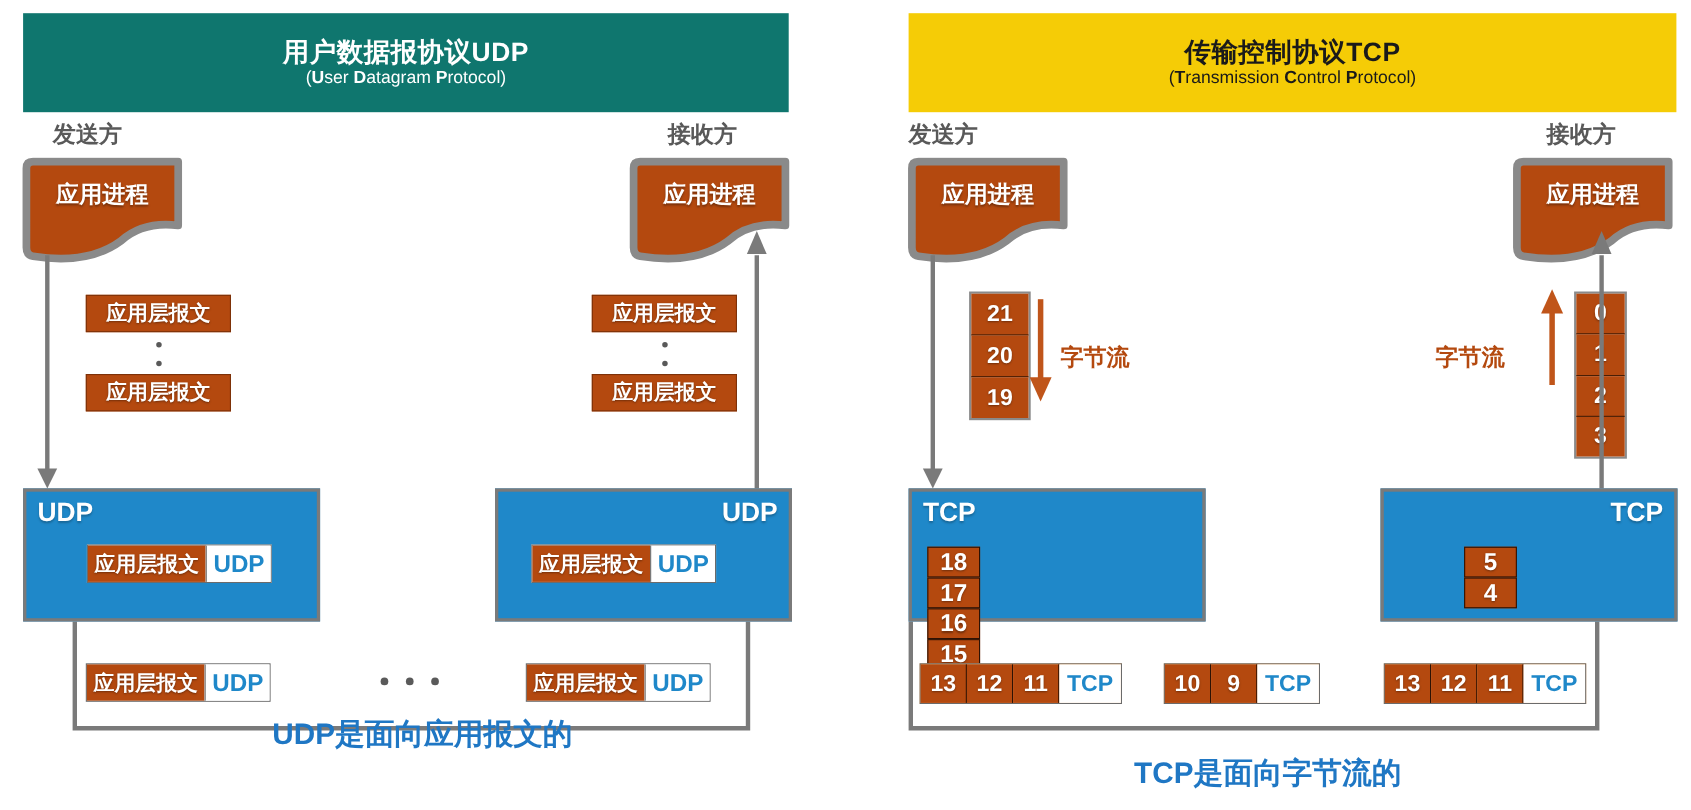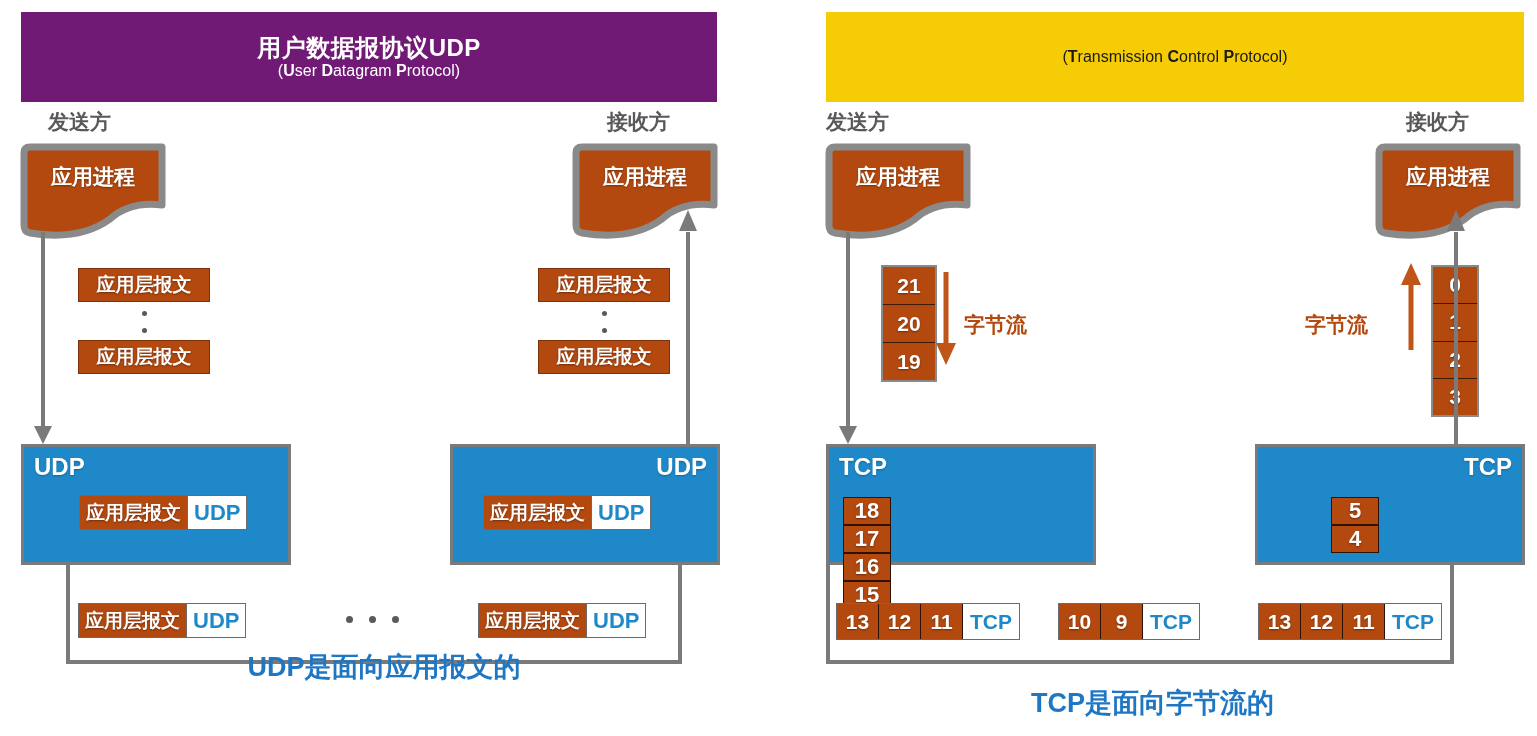--- a/index.html
+++ b/index.html
@@ -14,21 +14,21 @@
 
   
   .banner {
     position:absolute; text-align:center;
     display:flex; flex-direction:column; justify-content:center;
     line-height:1.16;
   }
   .banner .l1 { font-weight:bold; font-size:24px; letter-spacing:.5px; }
   .banner .l2 { font-size:16px; letter-spacing:0px; }
   .banner .l2 b { font-weight:bold; }
-  #udp-banner { left:21px; top:12px; width:696px; height:90px; background:#701a75; color:#ffffff; }
+  #udp-banner { left:21px; top:12px; width:696px; height:90px; background:#0f766e; color:#ffffff; }
   #tcp-banner { left:826px; top:12px; width:698px; height:90px; background:#f5cc06; color:#1a1a1a; }
 
   
   .endlabel {
     position:absolute; font-size:21px; font-weight:bold; color:#595959;
     white-space:nowrap;
   }
 
   
   .appproc { position:absolute; width:150px; height:96px; }
@@ -214,20 +214,21 @@
     <div class="payload">应用层报文</div>
     <div class="hdr">UDP</div>
   </div>
 
   <div class="caption" style="left:0; top:649px; width:768px;">UDP是面向应用报文的</div>
 </div>
 
 <div class="panel" id="tcp-panel">
 
   <div class="banner" id="tcp-banner" style="left:58px;">
+    <div class="l1">传输控制协议TCP</div>
     <div class="l2">(<b>T</b>ransmission <b>C</b>ontrol <b>P</b>rotocol)</div>
   </div>
 
   <div class="endlabel" style="left:58px; top:108px;">发送方</div>
   <div class="endlabel" style="left:638px; top:108px;">接收方</div>
 
   <div class="appproc" style="left:55px; top:143px;">
     <svg width="150" height="96" viewBox="0 0 150 96">
       <path d="M6 10 Q6 4 12 4 L144 4 L144 62 Q112 58 92 76 Q62 98 12 90 Q6 89 6 82 Z" fill="#b4490f" stroke="#8a8a8a" stroke-width="7" stroke-linejoin="round"></path>
     </svg>

